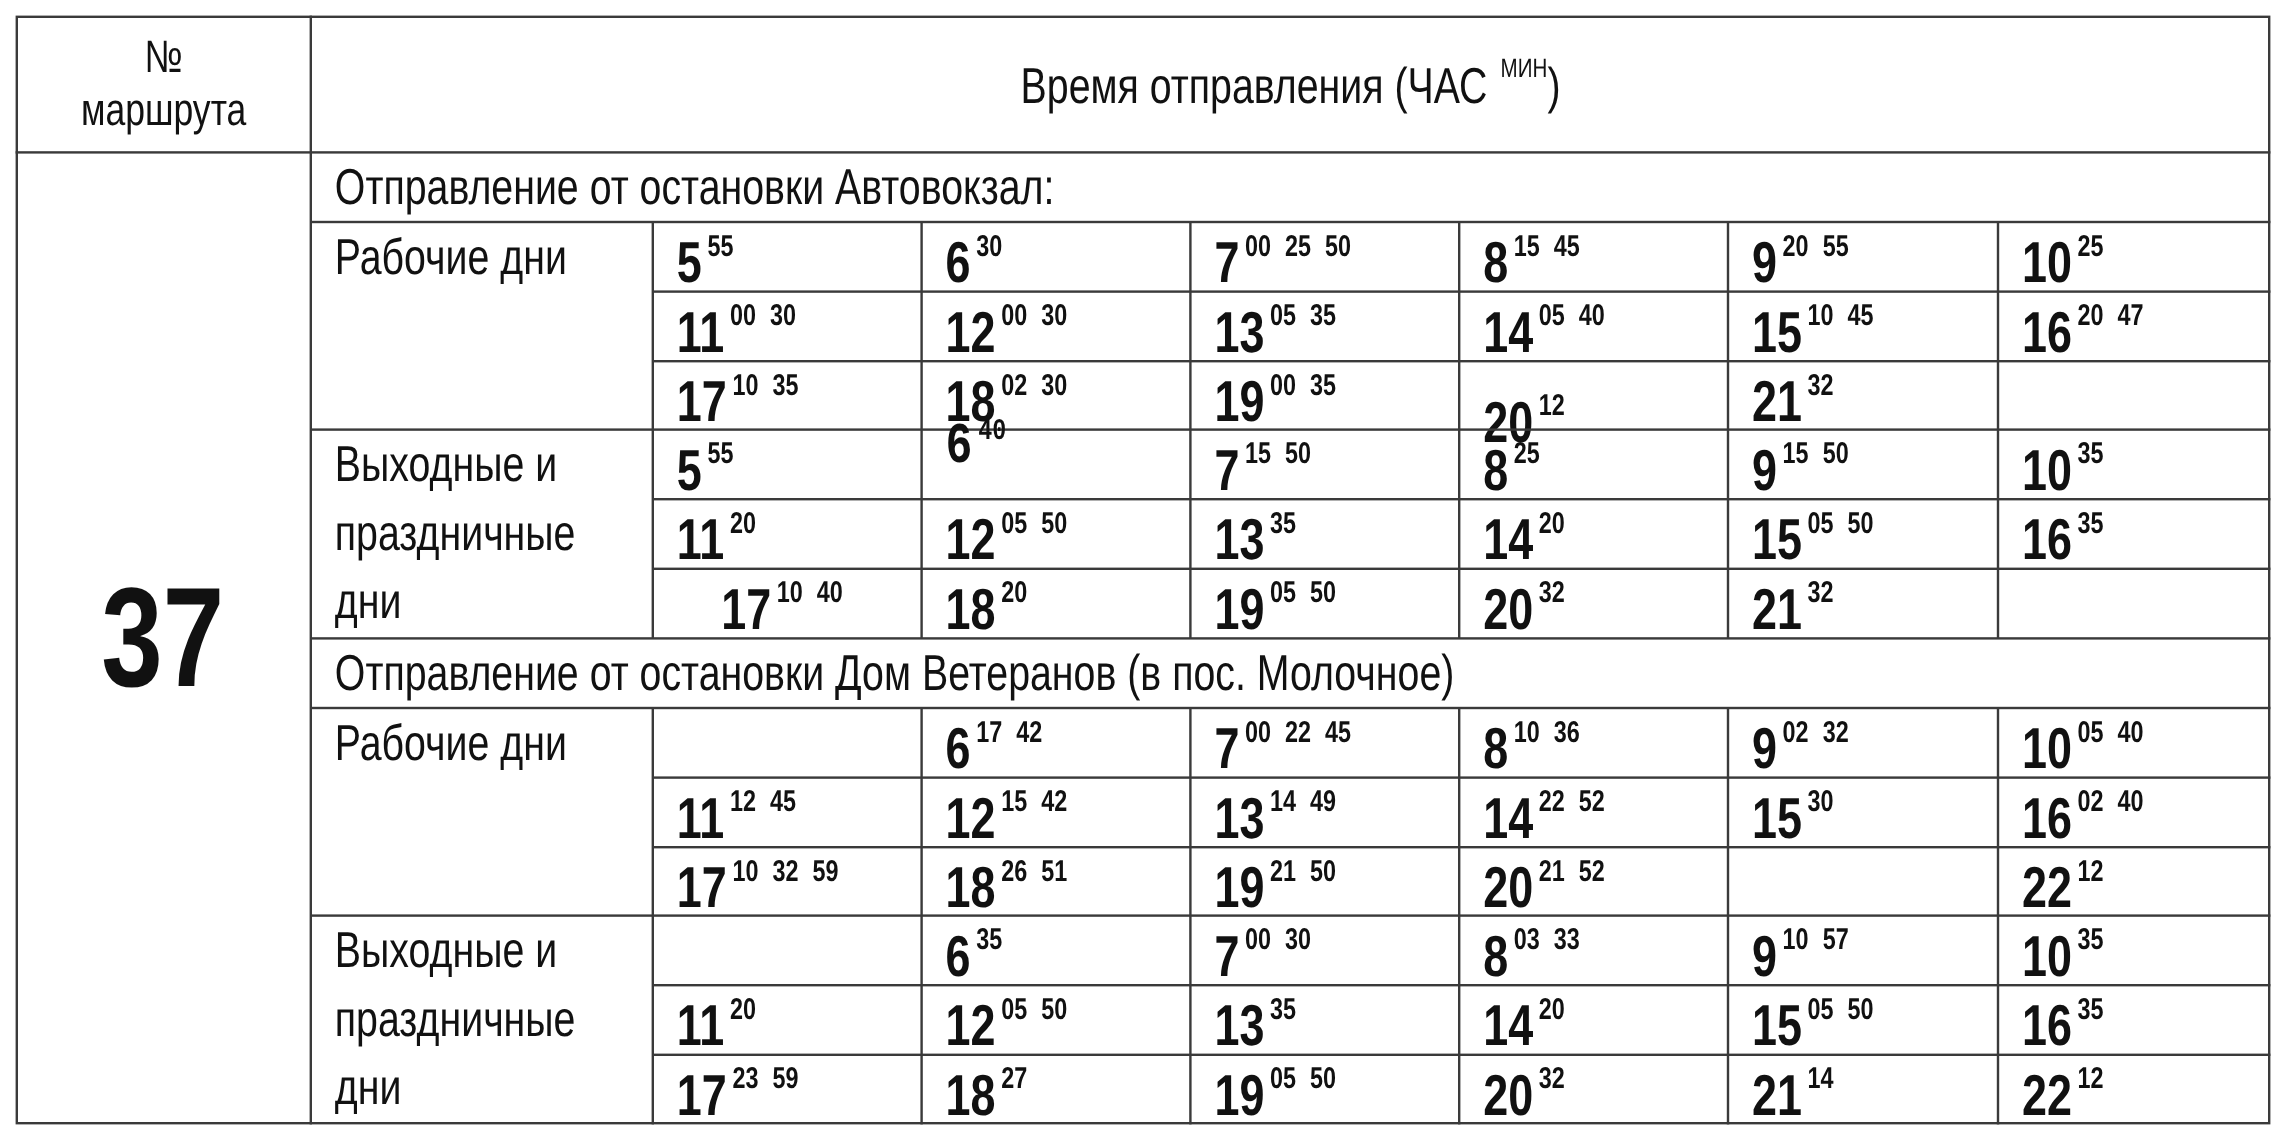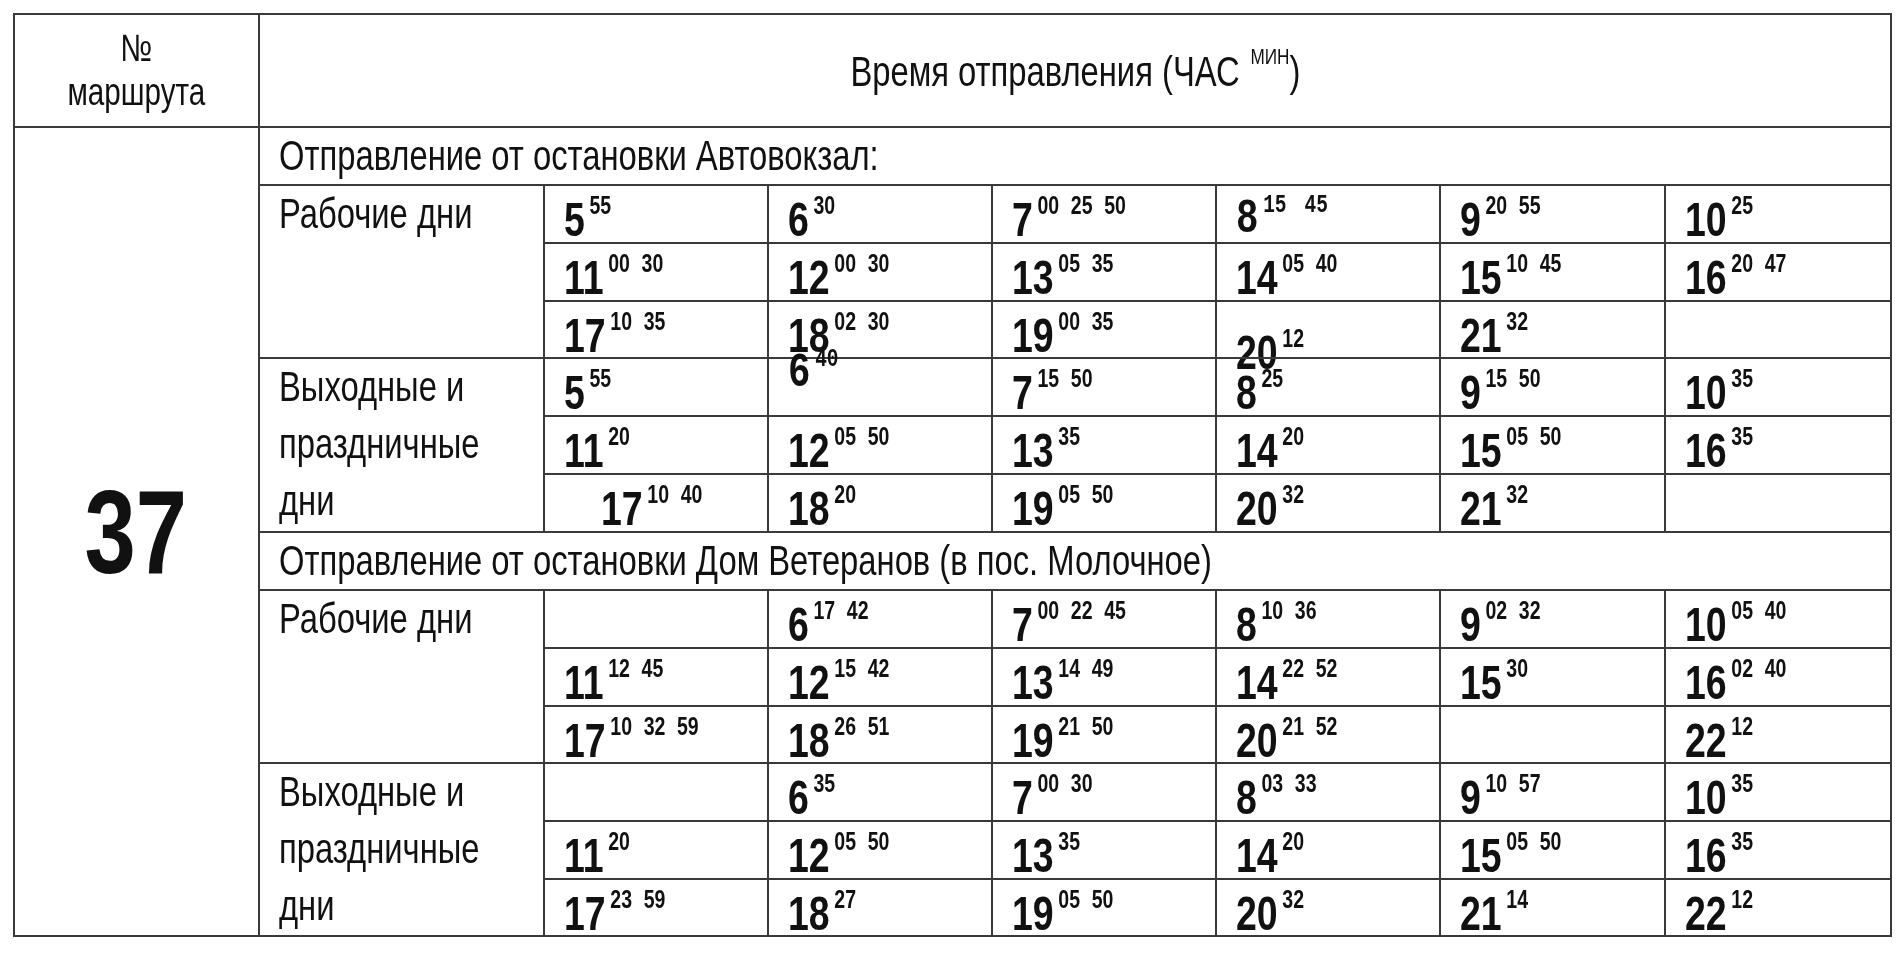--- a/index.html
+++ b/index.html
@@ -134,21 +134,21 @@
     <div class="hl" style="left: 259px; width: 1633px; top: 184px;"></div>
     <div class="cell day-label" style="left: 259px; top: 185px; width: 285px; height: 173.4px;">
       <div><span class="narrow">Рабочие дни</span></div>
     </div>
     <div class="vl" style="left: 543px; top: 185px; height: 173.4px;"></div>
     <div class="cell t-cell" style="left: 544px; top: 185px; width: 224px; height: 57.8px;"><span class="narrow"><span class="t-hour">5</span><span class="t-min">55</span></span></div>
     <div class="cell t-cell" style="left: 768px; top: 185px; width: 224px; height: 57.8px;"><span class="narrow"><span class="t-hour">6</span><span class="t-min">30</span></span></div>
     <div class="vl" style="left: 767px; top: 185px; height: 57.8px;"></div>
     <div class="cell t-cell" style="left: 992px; top: 185px; width: 224px; height: 75px;"><span class="narrow"><span class="t-hour">7</span><span class="t-min">00 25 50</span></span></div>
     <div class="vl" style="left: 991px; top: 185px; height: 57.8px;"></div>
-    <div class="cell t-cell" style="left: 1216px; top: 185px; width: 252px; height: 57.8px; font-family: Liberation Mono, monospace;"><span class="narrow"><span class="t-hour">8</span><span class="t-min">15 45</span></span></div>
+    <div class="cell t-cell" style="left: 1216px; top: 185px; width: 252px; height: 57.8px;"><span class="narrow"><span class="t-hour">8</span><span class="t-min">15 45</span></span></div>
     <div class="vl" style="left: 1215px; top: 185px; height: 57.8px;"></div>
     <div class="cell t-cell" style="left: 1440px; top: 185px; width: 225px; height: 57.8px;"><span class="narrow"><span class="t-hour">9</span><span class="t-min">20 55</span></span></div>
     <div class="vl" style="left: 1439px; top: 185px; height: 57.8px;"></div>
     <div class="cell t-cell" style="left: 1665px; top: 185px; width: 227px; height: 57.8px;"><span class="narrow"><span class="t-hour">10</span><span class="t-min">25</span></span></div>
     <div class="vl" style="left: 1664px; top: 185px; height: 57.8px;"></div>
     <div class="hl" style="left: 544px; width: 1348px; top: 241.8px;"></div>
     <div class="cell t-cell" style="left: 544px; top: 242.8px; width: 224px; height: 57.8px;"><span class="narrow"><span class="t-hour">11</span><span class="t-min">00 30</span></span></div>
     <div class="cell t-cell" style="left: 768px; top: 242.8px; width: 224px; height: 57.8px;"><span class="narrow"><span class="t-hour">12</span><span class="t-min">00 30</span></span></div>
     <div class="vl" style="left: 767px; top: 242.8px; height: 57.8px;"></div>
     <div class="cell t-cell" style="left: 992px; top: 242.8px; width: 224px; height: 57.8px;"><span class="narrow"><span class="t-hour">13</span><span class="t-min">05 35</span></span></div>

